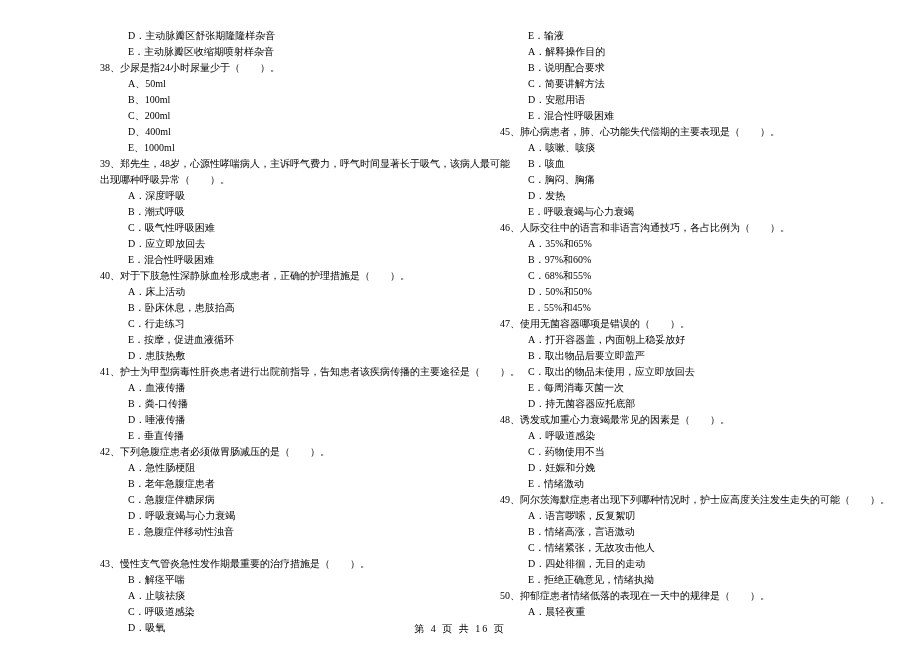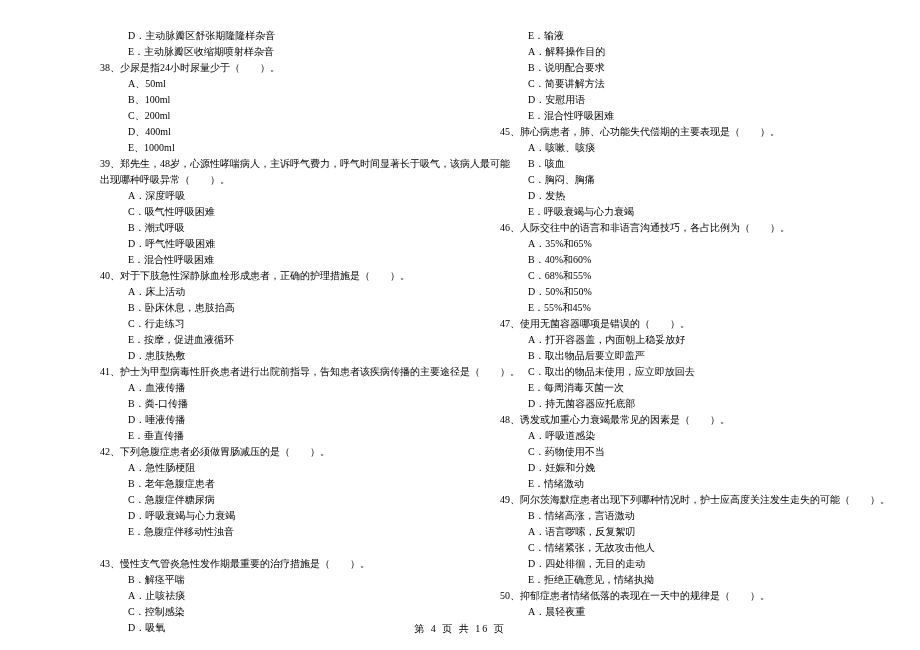--- a/index.html
+++ b/index.html
@@ -52,23 +52,23 @@
       <div class="line option">E．主动脉瓣区收缩期喷射样杂音</div>
       <div class="line q-indent">38、少尿是指24小时尿量少于（　　）。</div>
       <div class="line option">A、50ml</div>
       <div class="line option">B、100ml</div>
       <div class="line option">C、200ml</div>
       <div class="line option">D、400ml</div>
       <div class="line option">E、1000ml</div>
       <div class="line q-indent">39、郑先生，48岁，心源性哮喘病人，主诉呼气费力，呼气时间显著长于吸气，该病人最可能</div>
       <div class="line q-indent">出现哪种呼吸异常（　　）。</div>
       <div class="line option">A．深度呼吸</div>
+      <div class="line option">B．潮式呼吸</div>
       <div class="line option">C．吸气性呼吸困难</div>
-      <div class="line option">B．潮式呼吸</div>
-      <div class="line option">D．呼气性呼吸困难</div>
+      <div class="line option">D．应立即放回去</div>
       <div class="line option">E．混合性呼吸困难</div>
       <div class="line q-indent">40、对于下肢急性深静脉血栓形成患者，正确的护理措施是（　　）。</div>
       <div class="line option">A．床上活动</div>
       <div class="line option">B．卧床休息，患肢抬高</div>
       <div class="line option">C．行走练习</div>
       <div class="line option">E．按摩，促进血液循环</div>
       <div class="line option">D．患肢热敷</div>
       <div class="line q-indent">41、护士为甲型病毒性肝炎患者进行出院前指导，告知患者该疾病传播的主要途径是（　　）。</div>
       <div class="line option">A．血液传播</div>
       <div class="line option">B．粪-口传播</div>
@@ -77,56 +77,56 @@
       <div class="line q-indent">42、下列急腹症患者必须做胃肠减压的是（　　）。</div>
       <div class="line option">A．急性肠梗阻</div>
       <div class="line option">B．老年急腹症患者</div>
       <div class="line option">C．急腹症伴糖尿病</div>
       <div class="line option">D．呼吸衰竭与心力衰竭</div>
       <div class="line option">E．急腹症伴移动性浊音</div>
       <div class="line ">&nbsp;</div>
       <div class="line q-indent">43、慢性支气管炎急性发作期最重要的治疗措施是（　　）。</div>
       <div class="line option">B．解痉平喘</div>
       <div class="line option">A．止咳祛痰</div>
-      <div class="line option">C．控制感染</div>
+      <div class="line option">C．呼吸道感染</div>
       <div class="line option">D．吸氧</div>
     </div>
   <div class="col right" id="right-col">
       <div class="line option">E．输液</div>
       <div class="line option">A．解释操作目的</div>
       <div class="line option">B．说明配合要求</div>
       <div class="line option">C．简要讲解方法</div>
       <div class="line option">D．安慰用语</div>
       <div class="line option">E．混合性呼吸困难</div>
       <div class="line q-indent">45、肺心病患者，肺、心功能失代偿期的主要表现是（　　）。</div>
       <div class="line option">A．咳嗽、咳痰</div>
       <div class="line option">B．咳血</div>
       <div class="line option">C．胸闷、胸痛</div>
       <div class="line option">D．发热</div>
       <div class="line option">E．呼吸衰竭与心力衰竭</div>
       <div class="line q-indent">46、人际交往中的语言和非语言沟通技巧，各占比例为（　　）。</div>
       <div class="line option">A．35%和65%</div>
-      <div class="line option">B．40%和60%</div>
+      <div class="line option">B．97%和60%</div>
       <div class="line option">C．68%和55%</div>
       <div class="line option">D．50%和50%</div>
       <div class="line option">E．55%和45%</div>
       <div class="line q-indent">47、使用无菌容器哪项是错误的（　　）。</div>
       <div class="line option">A．打开容器盖，内面朝上稳妥放好</div>
       <div class="line option">B．取出物品后要立即盖严</div>
       <div class="line option">C．取出的物品未使用，应立即放回去</div>
       <div class="line option">E．每周消毒灭菌一次</div>
       <div class="line option">D．持无菌容器应托底部</div>
       <div class="line q-indent">48、诱发或加重心力衰竭最常见的因素是（　　）。</div>
       <div class="line option">A．呼吸道感染</div>
       <div class="line option">C．药物使用不当</div>
       <div class="line option">D．妊娠和分娩</div>
       <div class="line option">E．情绪激动</div>
       <div class="line q-indent">49、阿尔茨海默症患者出现下列哪种情况时，护士应高度关注发生走失的可能（　　）。</div>
+      <div class="line option">A．语言啰嗦，反复絮叨</div>
       <div class="line option">B．情绪高涨，言语激动</div>
-      <div class="line option">A．语言啰嗦，反复絮叨</div>
       <div class="line option">C．情绪紧张，无故攻击他人</div>
       <div class="line option">D．四处徘徊，无目的走动</div>
       <div class="line option">E．拒绝正确意见，情绪执拗</div>
       <div class="line q-indent">50、抑郁症患者情绪低落的表现在一天中的规律是（　　）。</div>
       <div class="line option">A．晨轻夜重</div>
     </div>
 </div>
 
 <div class="footer">第 4 页 共 16 页</div>
 

